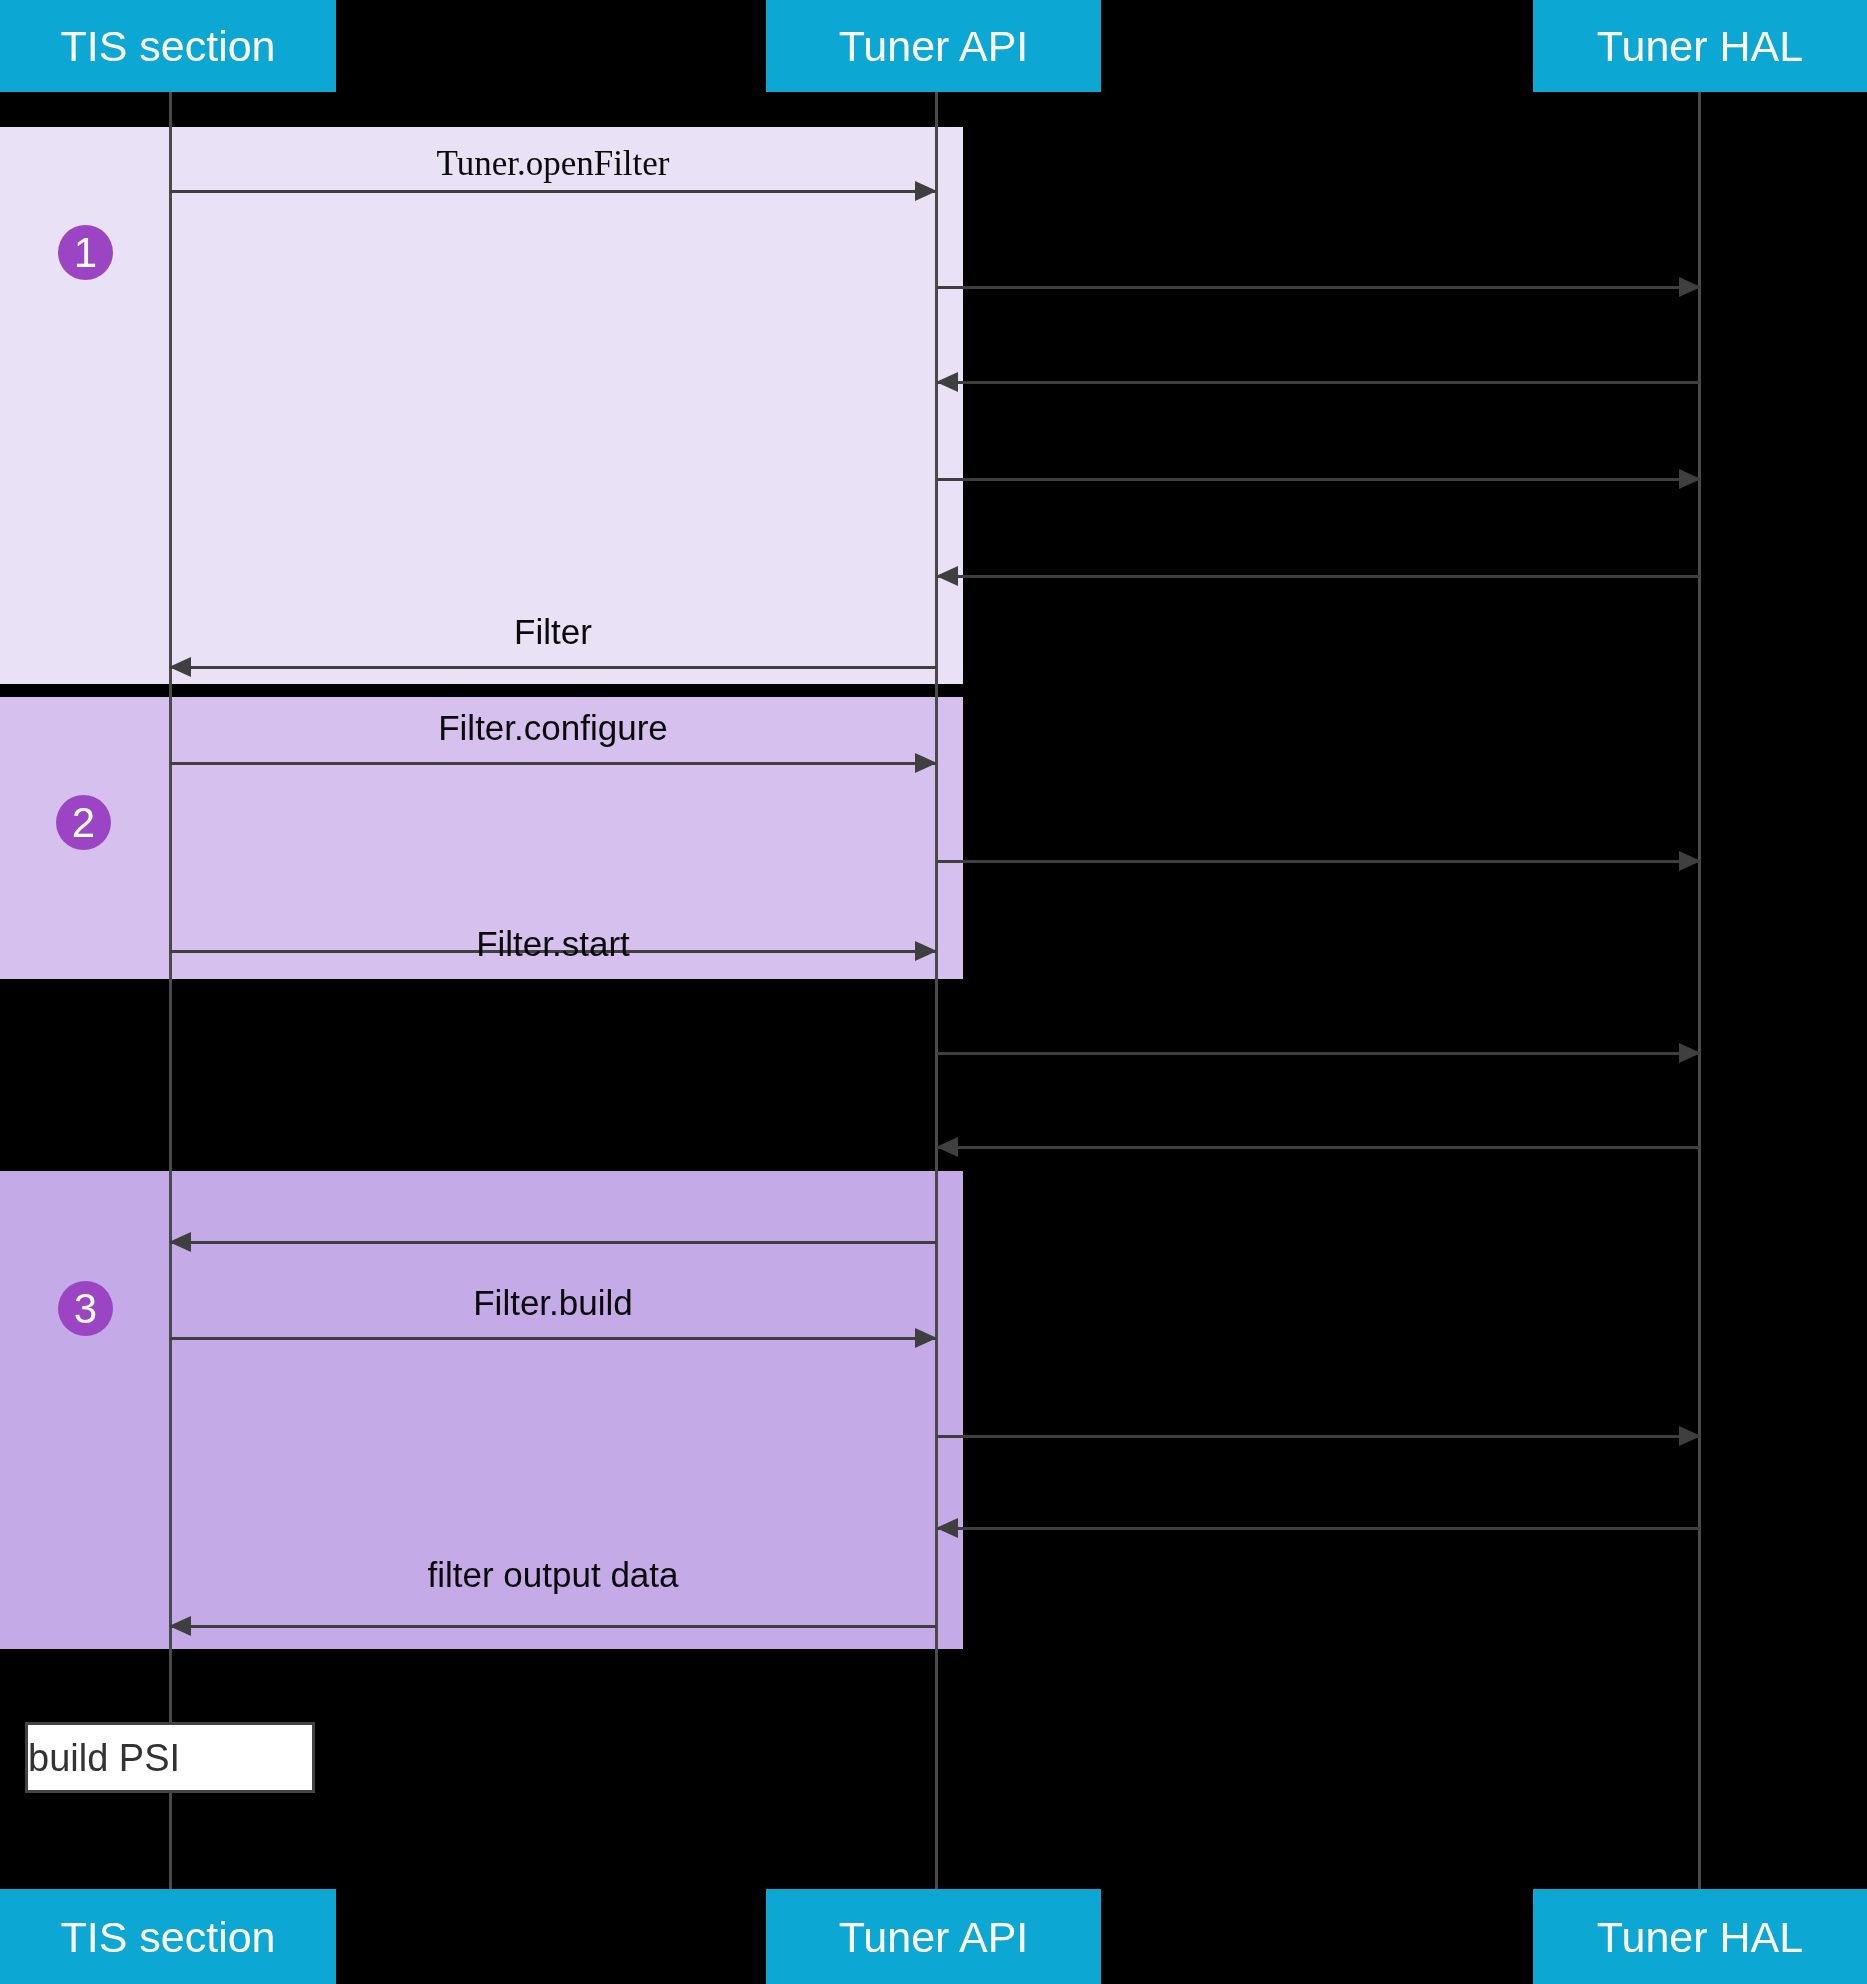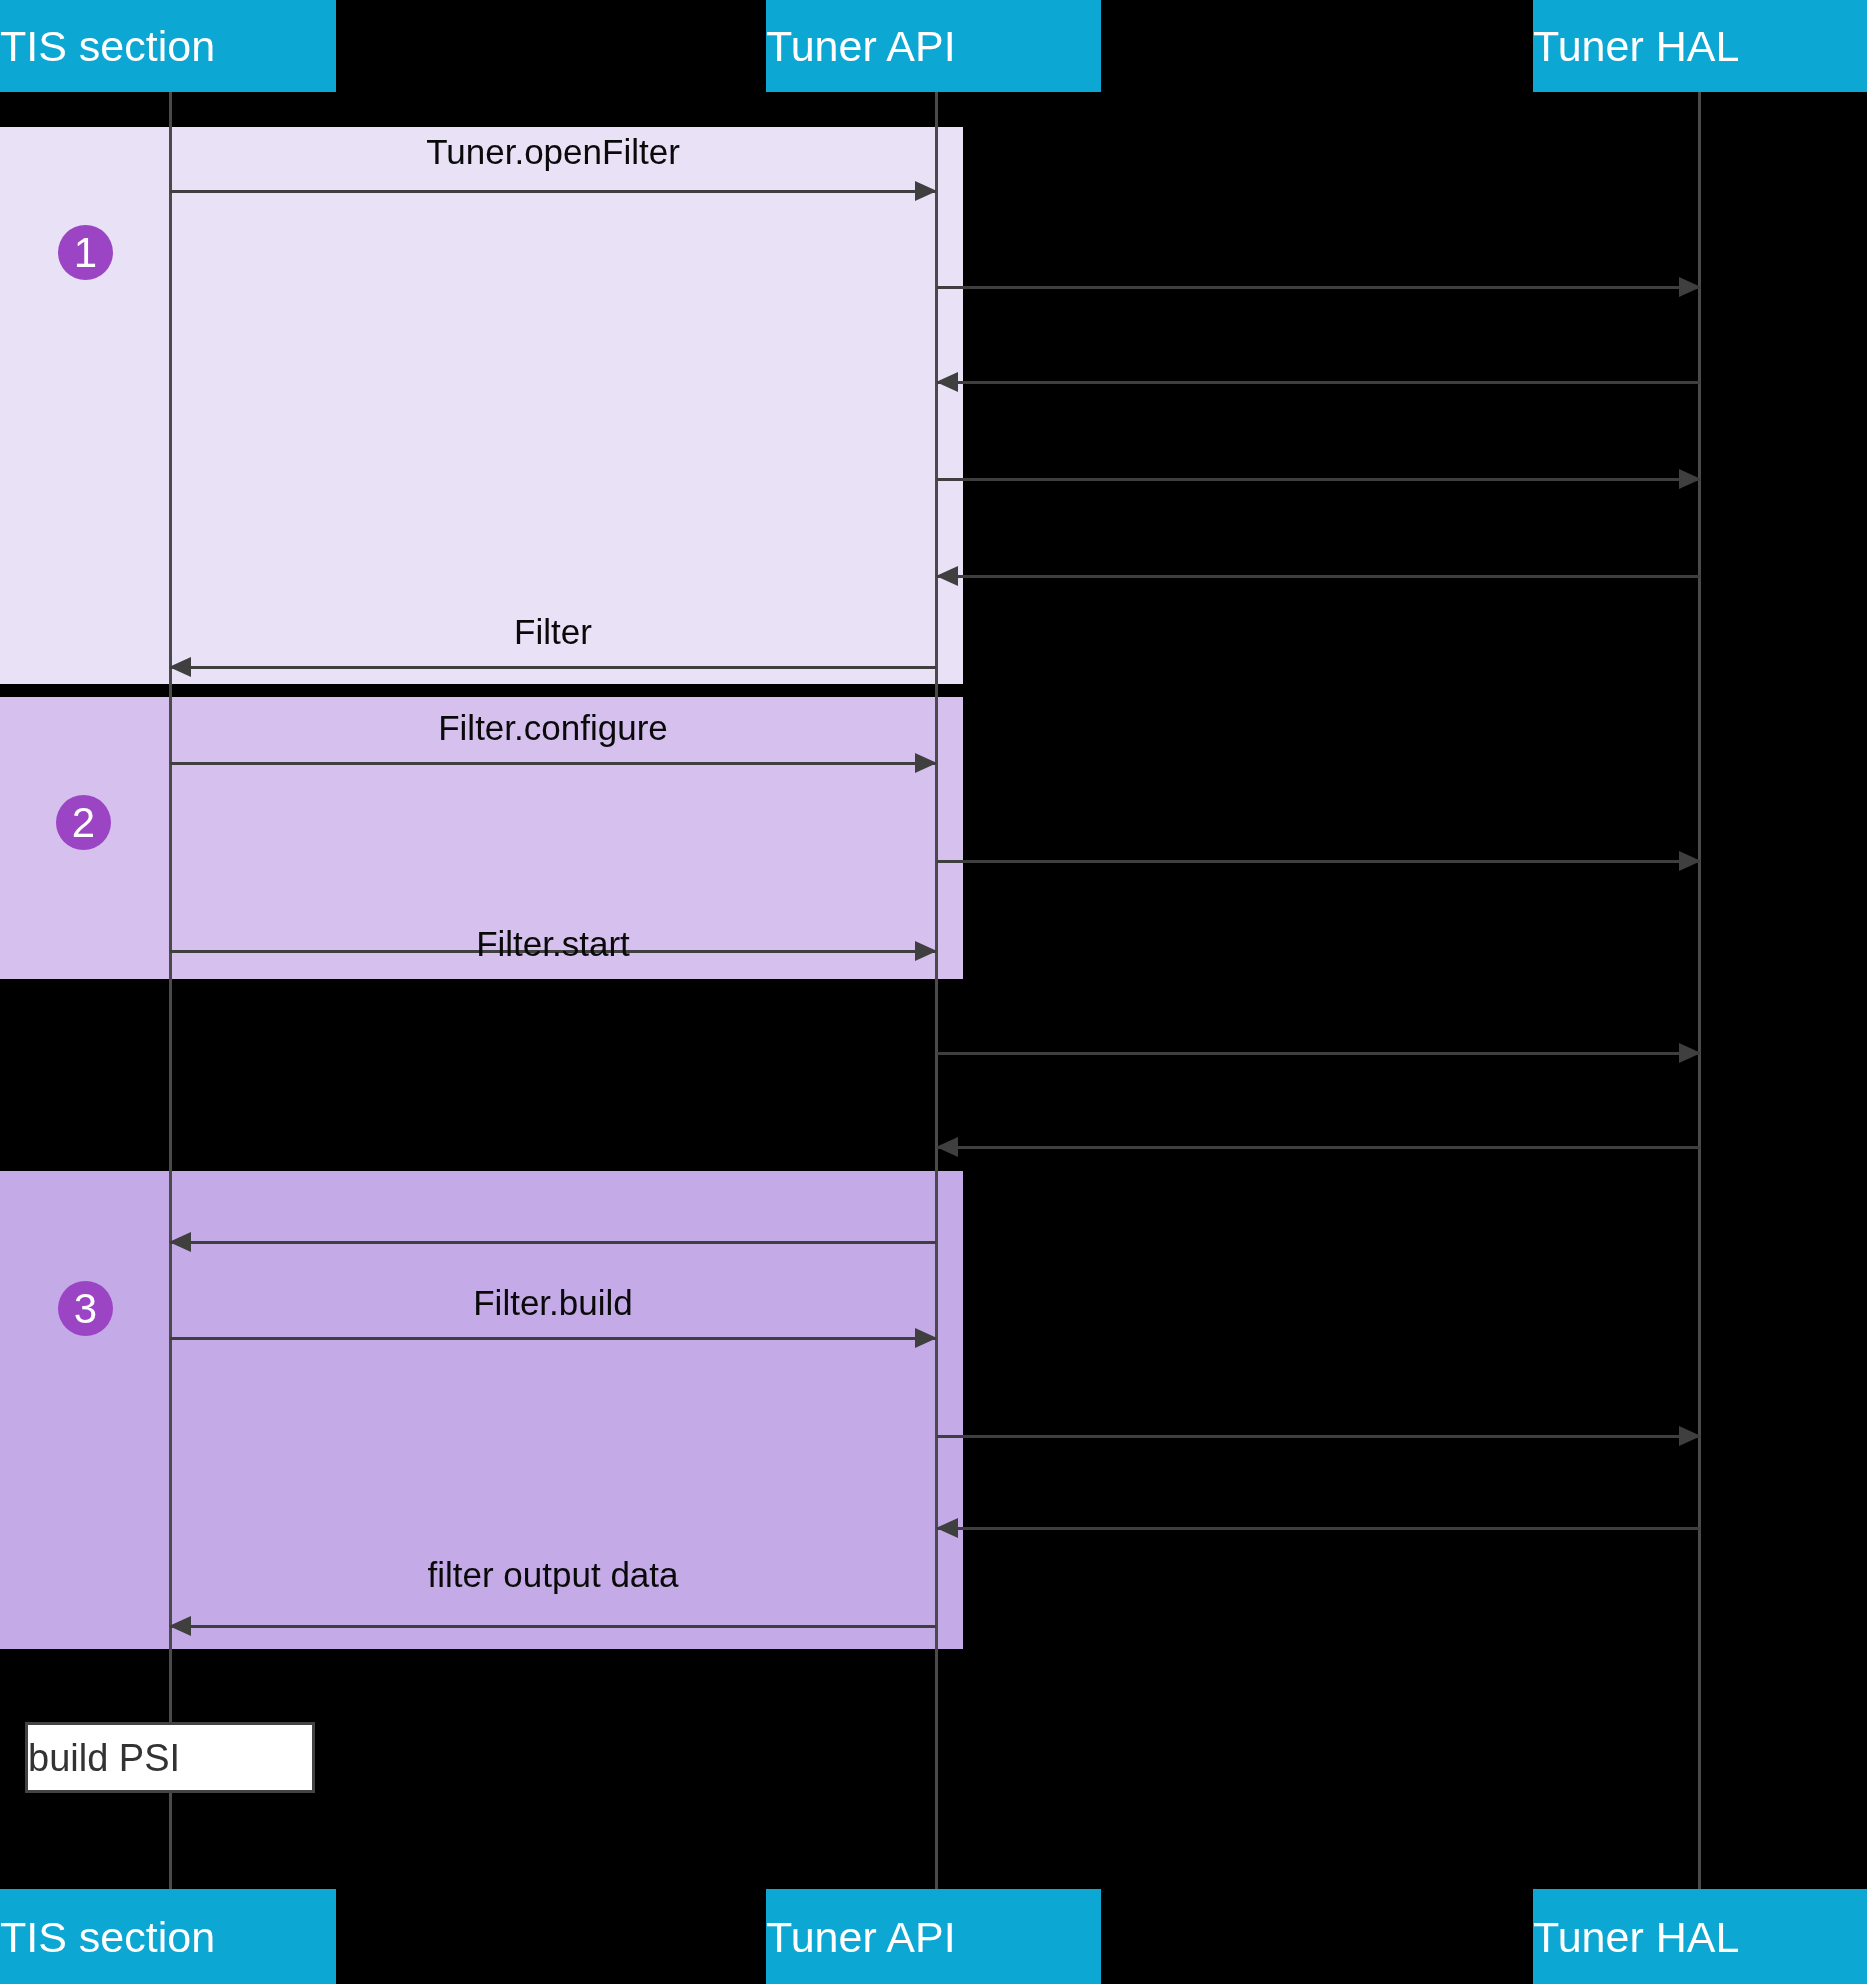--- a/index.html
+++ b/index.html
@@ -14,21 +14,21 @@
   
   .region{position:absolute;left:0;width:963px;z-index:1;}
   .region-1{top:127px;height:557px;background:#e9e1f6;}
   .region-2{top:697px;height:282px;background:#d6c1ee;}
   .region-3{top:1171px;height:478px;background:#c4aae6;}
   
   .lifeline{position:absolute;top:92px;height:1797px;width:2.9px;background:#4a4a4a;z-index:2;}
   
   .participant{
     position:absolute;background:#0da7d4;color:#ffffff;
-    display:flex;align-items:center;justify-content:flex-start;
+    display:flex;align-items:center;justify-content:center;
     font-size:43px;line-height:1;z-index:6;
   }
   .participant.top{top:0;height:92px;}
   .participant.bottom{top:1889px;height:96px;}
   
   .arrow{position:absolute;height:2.9px;background:#3f3f3f;z-index:3;}
   .arrow.span-tis-api{left:170px;width:766px;}
   .arrow.span-api-hal{left:937px;width:763px;}
   .arrow.right::after{
     content:"";position:absolute;right:-1px;top:-9px;width:0;height:0;
@@ -93,21 +93,21 @@
   <div class="badge" style="left:58px;top:225px;">
     <span>1</span>
   </div>
   <div class="badge" style="left:56px;top:795px;">
     <span>2</span>
   </div>
   <div class="badge" style="left:58px;top:1281px;">
     <span>3</span>
   </div>
 
-  <div class="msg-label" style="top:134px;">Tuner.openFilter</div>
+  <div class="msg-label" style="top:146px;font-family:Liberation Serif, serif;">Tuner.openFilter</div>
   <div class="msg-label" style="top:614px;">Filter</div>
   <div class="msg-label" style="top:710px;">Filter.configure</div>
   <div class="msg-label" style="top:926px;">Filter.start</div>
   <div class="msg-label" style="top:1285px;">Filter.build</div>
   <div class="msg-label" style="top:1520px;margin-top:37px;">filter output data</div>
 
   <div class="arrow span-tis-api right" style="top:190px;"></div>
   <div class="arrow span-api-hal right" style="top:286px;"></div>
   <div class="arrow span-api-hal left" style="top:381px;"></div>
   <div class="arrow span-api-hal right" style="top:478px;"></div>

